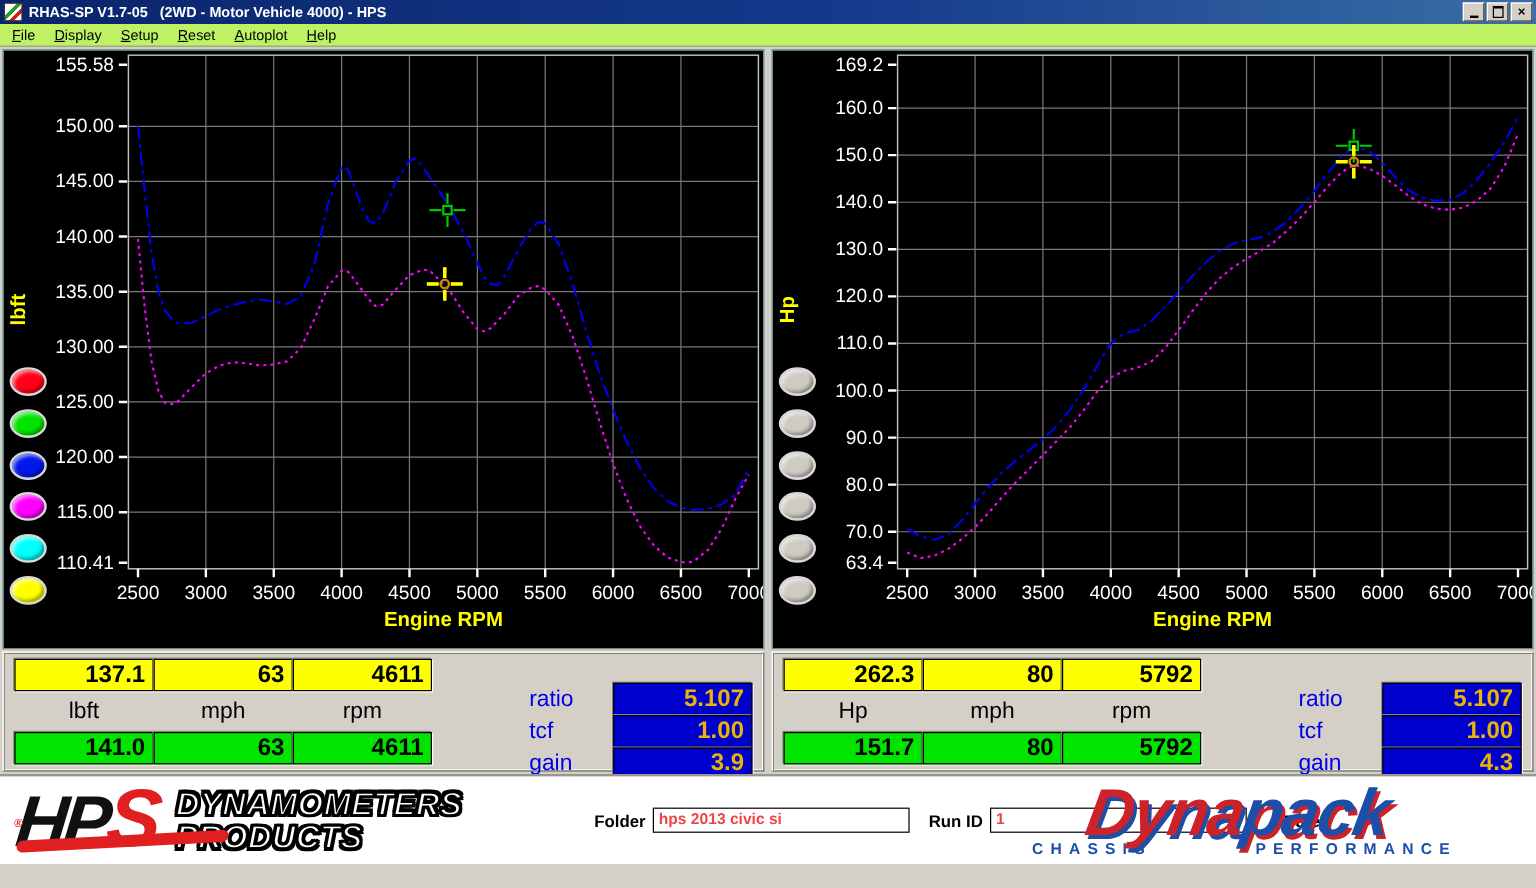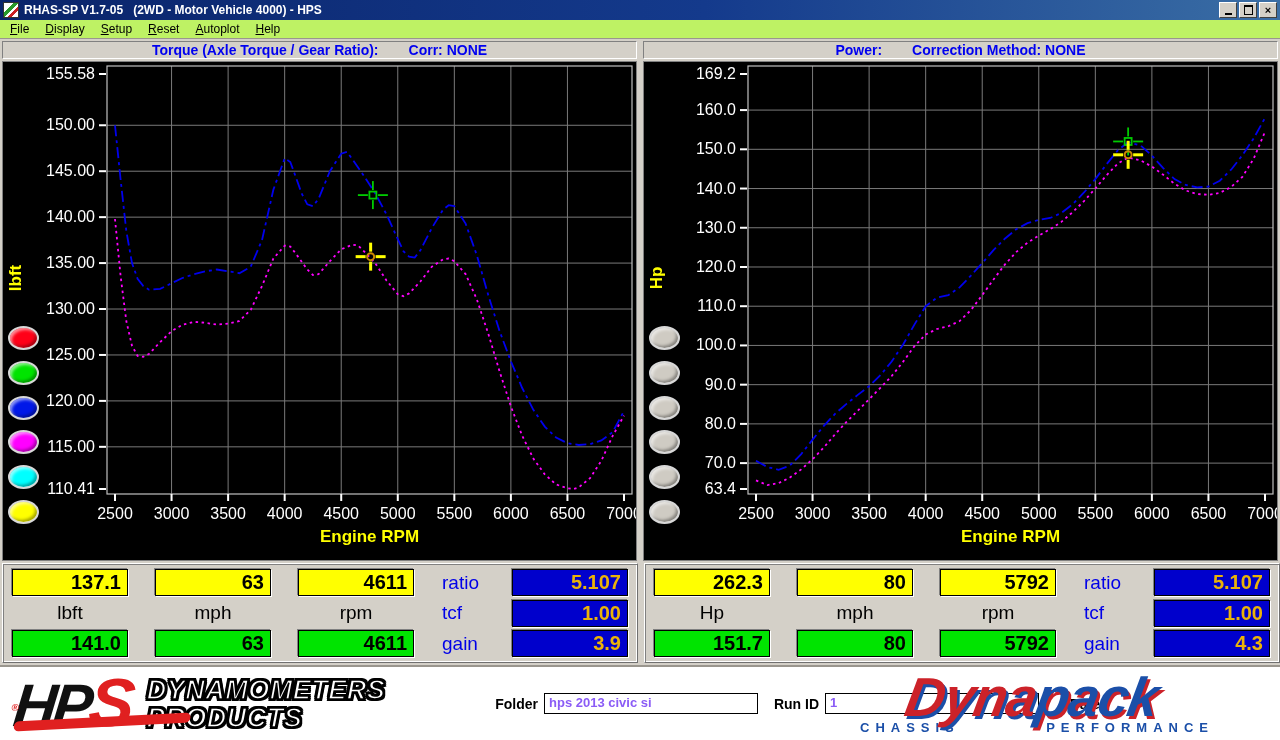--- a/index.html
+++ b/index.html
@@ -30,46 +30,46 @@
   
   .charts-row{display:flex;gap:6px;padding:2px 2px 0 2px;height:500px;flex:0 0 auto;}
   .chart-panel{position:relative;width:635px;height:500px;background:#5eead4;border:1px solid #808080;box-sizing:border-box;}
   .chart-panel svg{display:block;}
   svg text{font-family:"Liberation Sans",sans-serif;}
   .oval-btn{position:absolute;width:31px;height:24px;border-radius:50%;border:2px solid #d8d8d8;box-sizing:border-box;box-shadow:inset 2px 2px 3px rgba(255,255,255,0.55), inset -2px -2px 3px rgba(0,0,0,0.35);cursor:default;}
 
   
   .readouts-row{display:flex;gap:6px;padding:2px;height:100px;flex:0 0 auto;}
   .readout-panel{flex:1;background:#d4d0c8;border:1px solid;border-color:#ffffff #707070 #707070 #ffffff;box-shadow:inset 1px 1px 0 #808080, inset -1px -1px 0 #ffffff;display:flex;align-items:stretch;padding:5px 9px;box-sizing:border-box;}
-  .readout-cols{display:flex;gap:27px;}
+  .readout-cols{display:flex;}
   .readout-col{display:flex;flex-direction:column;justify-content:space-between;width:116px;}
   .val-box{border:1px solid #000;height:27px;box-sizing:border-box;font-size:20px;font-weight:bold;color:#000;display:flex;align-items:center;justify-content:flex-end;padding:0 6px;box-shadow:-1px -1px 0 #808080, 1px 1px 0 #ffffff;}
   .val-box.yellow{background:#ffff00;}
   .val-box.green{background:#00e400;}
   .val-box.blue{background:#0000cc;color:#eab308;}
   .unit-label{height:27px;display:flex;align-items:center;justify-content:center;font-size:19px;color:#000;}
-  .readout-side{margin-left:auto;width:214px;display:flex;flex-direction:column;justify-content:space-between;}
+  .readout-side{margin-left:auto;width:214px;display:flex;flex-direction:column;justify-content:space-between;margin-top:20px;}
   .side-row{display:flex;align-items:center;height:27px;}
   .side-label{color:#0000e8;font-size:19px;flex:1;padding-left:28px;}
   .side-row .val-box{width:116px;}
 
   
   .footer{height:75px;background:#ffffff;border-top:2px solid #9a968e;display:flex;align-items:center;padding:0 14px;box-sizing:border-box;flex:0 0 auto;position:relative;}
   .hps-logo{display:flex;align-items:center;position:relative;width:438px;flex:0 0 auto;}
   .hps-letters{position:relative;font-size:60px;line-height:56px;font-weight:900;font-style:italic;letter-spacing:-4px;transform:skewX(-6deg);}
   .hps-hp{color:#111;}
   .hps-s{color:#e02020;font-size:68px;}
   .hps-swoosh{position:absolute;left:2px;bottom:7px;width:176px;height:10px;background:#e02020;border-radius:7px;transform:rotate(-3deg);}
   .hps-reg{position:absolute;left:-2px;bottom:-2px;font-size:10px;font-style:normal;color:#e02020;letter-spacing:0;}
   .hps-tagline{margin-left:16px;display:flex;flex-direction:column;}
   .tagline-line{font-size:27px;line-height:28px;font-weight:900;font-style:italic;letter-spacing:0.5px;color:#ffffff;-webkit-text-stroke:1.6px #000;text-shadow:-2px -2px 0 #000,2px -2px 0 #000,-2px 2px 0 #000,2px 2px 0 #000,0 -2px 0 #000,0 2px 0 #000,-2px 0 0 #000,2px 0 0 #000;}
   .footer-fields{width:292px;flex:0 0 auto;display:flex;flex-direction:row;gap:3px;margin-left:28px;}
   .field-row{display:flex;align-items:center;}
   .field-label{width:58px;text-align:right;font-size:14px;font-weight:bold;color:#000;margin-right:6px;white-space:nowrap;}
-  .field-input{width:204px;height:17px;border:1px solid #000;background:#fff;font-size:13px;font-weight:bold;color:#8b5cf6;padding:1px 4px;white-space:pre;overflow:hidden;}
+  .field-input{width:204px;height:17px;border:1px solid #000;background:#fff;font-size:13px;font-weight:bold;color:#ef4444;padding:1px 4px;white-space:pre;overflow:hidden;}
   .dynapack{margin-left:auto;width:468px;flex:0 0 auto;text-align:center;}
   .dyn-words{font-size:55px;line-height:50px;font-weight:900;font-style:italic;letter-spacing:-1px;transform:skewX(-10deg);white-space:nowrap;}
   .dyn-word1{color:#cc2229;text-shadow:3px 3px 0 #1b4fa8;}
   .dyn-word2{color:#1b4fa8;text-shadow:3px 3px 0 #cc2229;}
   .dyn-sub{display:flex;justify-content:space-between;padding:0 52px 0 62px;color:#1b4fa8;font-weight:bold;font-size:13px;letter-spacing:6px;margin-top:-2px;}
 </style>
 </head>
 <body>
 
 <div class="window">
@@ -92,30 +92,20 @@
 
   <div class="menubar" id="menubar">
       <div class="menu-item"><u>F</u>ile</div>
       <div class="menu-item"><u>D</u>isplay</div>
       <div class="menu-item"><u>S</u>etup</div>
       <div class="menu-item"><u>R</u>eset</div>
       <div class="menu-item"><u>A</u>utoplot</div>
       <div class="menu-item"><u>H</u>elp</div>
     </div>
 
-  <div class="chart-headers">
-    <div class="chart-header">
-      <span>Torque (Axle Torque / Gear Ratio):</span>
-      <span>Corr: NONE</span>
-    </div>
-    <div class="chart-header">
-      <span>Power:</span>
-      <span>Correction Method: NONE</span>
-    </div>
-  </div>
 
   <div class="charts-row">
     <div class="chart-panel">
       <svg width="633" height="498" viewBox="0 0 633 498">
           <rect x="0" y="0" width="633" height="498" fill="#000"></rect>
           <line x1="168.55555555555554" y1="4" x2="168.55555555555554" y2="432" stroke="#7a7a7a" stroke-width="1"></line>
           <line x1="225.11111111111111" y1="4" x2="225.11111111111111" y2="432" stroke="#7a7a7a" stroke-width="1"></line>
           <line x1="281.66666666666663" y1="4" x2="281.66666666666663" y2="432" stroke="#7a7a7a" stroke-width="1"></line>
           <line x1="338.22222222222223" y1="4" x2="338.22222222222223" y2="432" stroke="#7a7a7a" stroke-width="1"></line>
           <line x1="394.77777777777777" y1="4" x2="394.77777777777777" y2="432" stroke="#7a7a7a" stroke-width="1"></line>

